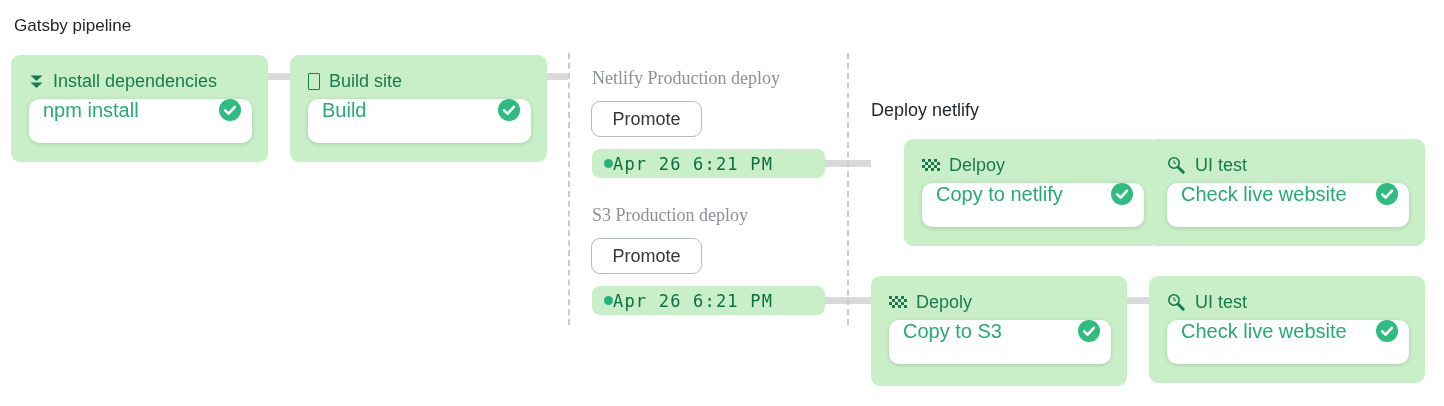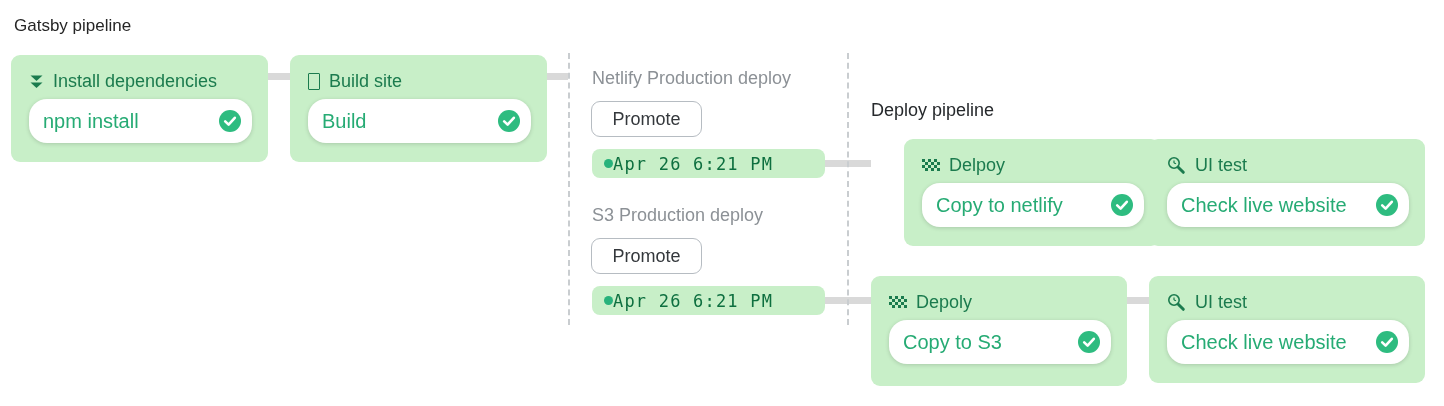--- a/index.html
+++ b/index.html
@@ -38,24 +38,23 @@
     font-weight: 500;
     white-space: nowrap;
   }
   .action-row {
     position: absolute;
     left: 18px;
     right: 16px;
     top: 44px;
     height: 44px;
     background: #ffffff;
-    border-radius: 18px;
+    border-radius: 10px;
     box-shadow: 0 1px 4px rgba(0,0,0,0.16);
     display: flex;
-    align-items: center;
     padding: 0 11px 0 14px;
     box-sizing: border-box;
   }
   .action-label {
     flex: 1;
     color: #26ab74;
     font-size: 20px;
     white-space: nowrap;
     overflow: hidden;
   }
@@ -85,20 +84,21 @@
     width: 0;
     border-left: 2px dashed #c9cdd0;
   }
 
   
   .promo-title {
     position: absolute;
     color: #8c9196;
     font-size: 18px;
     white-space: nowrap;
+    font-family: Liberation Serif, serif;
   }
   .promote-btn {
     position: absolute;
     width: 111px;
     height: 36px;
     background: #ffffff;
     border: 1px solid #b6bcc2;
     border-radius: 9px;
     color: #34383c;
     font-size: 18px;
@@ -203,21 +203,21 @@
     <span>Apr 26 6:21 PM</span>
   </div>
 
   <div class="promo-title" style="left:592px; top:205px;">S3 Production deploy</div>
   <button class="promote-btn" style="left:591px; top:238px;">Promote</button>
   <div class="run-badge" style="left:592px; top:286px;">
     <span class="run-dot"></span>
     <span>Apr 26 6:21 PM</span>
   </div>
 
-  <div class="section-title" style="left:871px; top:100px;">Deploy pipeline</div>
+  <div class="section-title" style="left:871px; top:100px;">Deploy netlify</div>
 
   <div class="stage" style="left:871px; top:139px; width:256px; height:107px;margin-left:33px;">
     <div class="stage-title">
       <span class="title-icon">
         <svg width="18" height="12" viewBox="0 0 18 12" fill="currentColor">
           <rect x="0" y="0" width="3" height="3"></rect>
             <rect x="6" y="0" width="3" height="3"></rect>
             <rect x="12" y="0" width="3" height="3"></rect>
           <rect x="3" y="3" width="3" height="3"></rect>
             <rect x="9" y="3" width="3" height="3"></rect>

